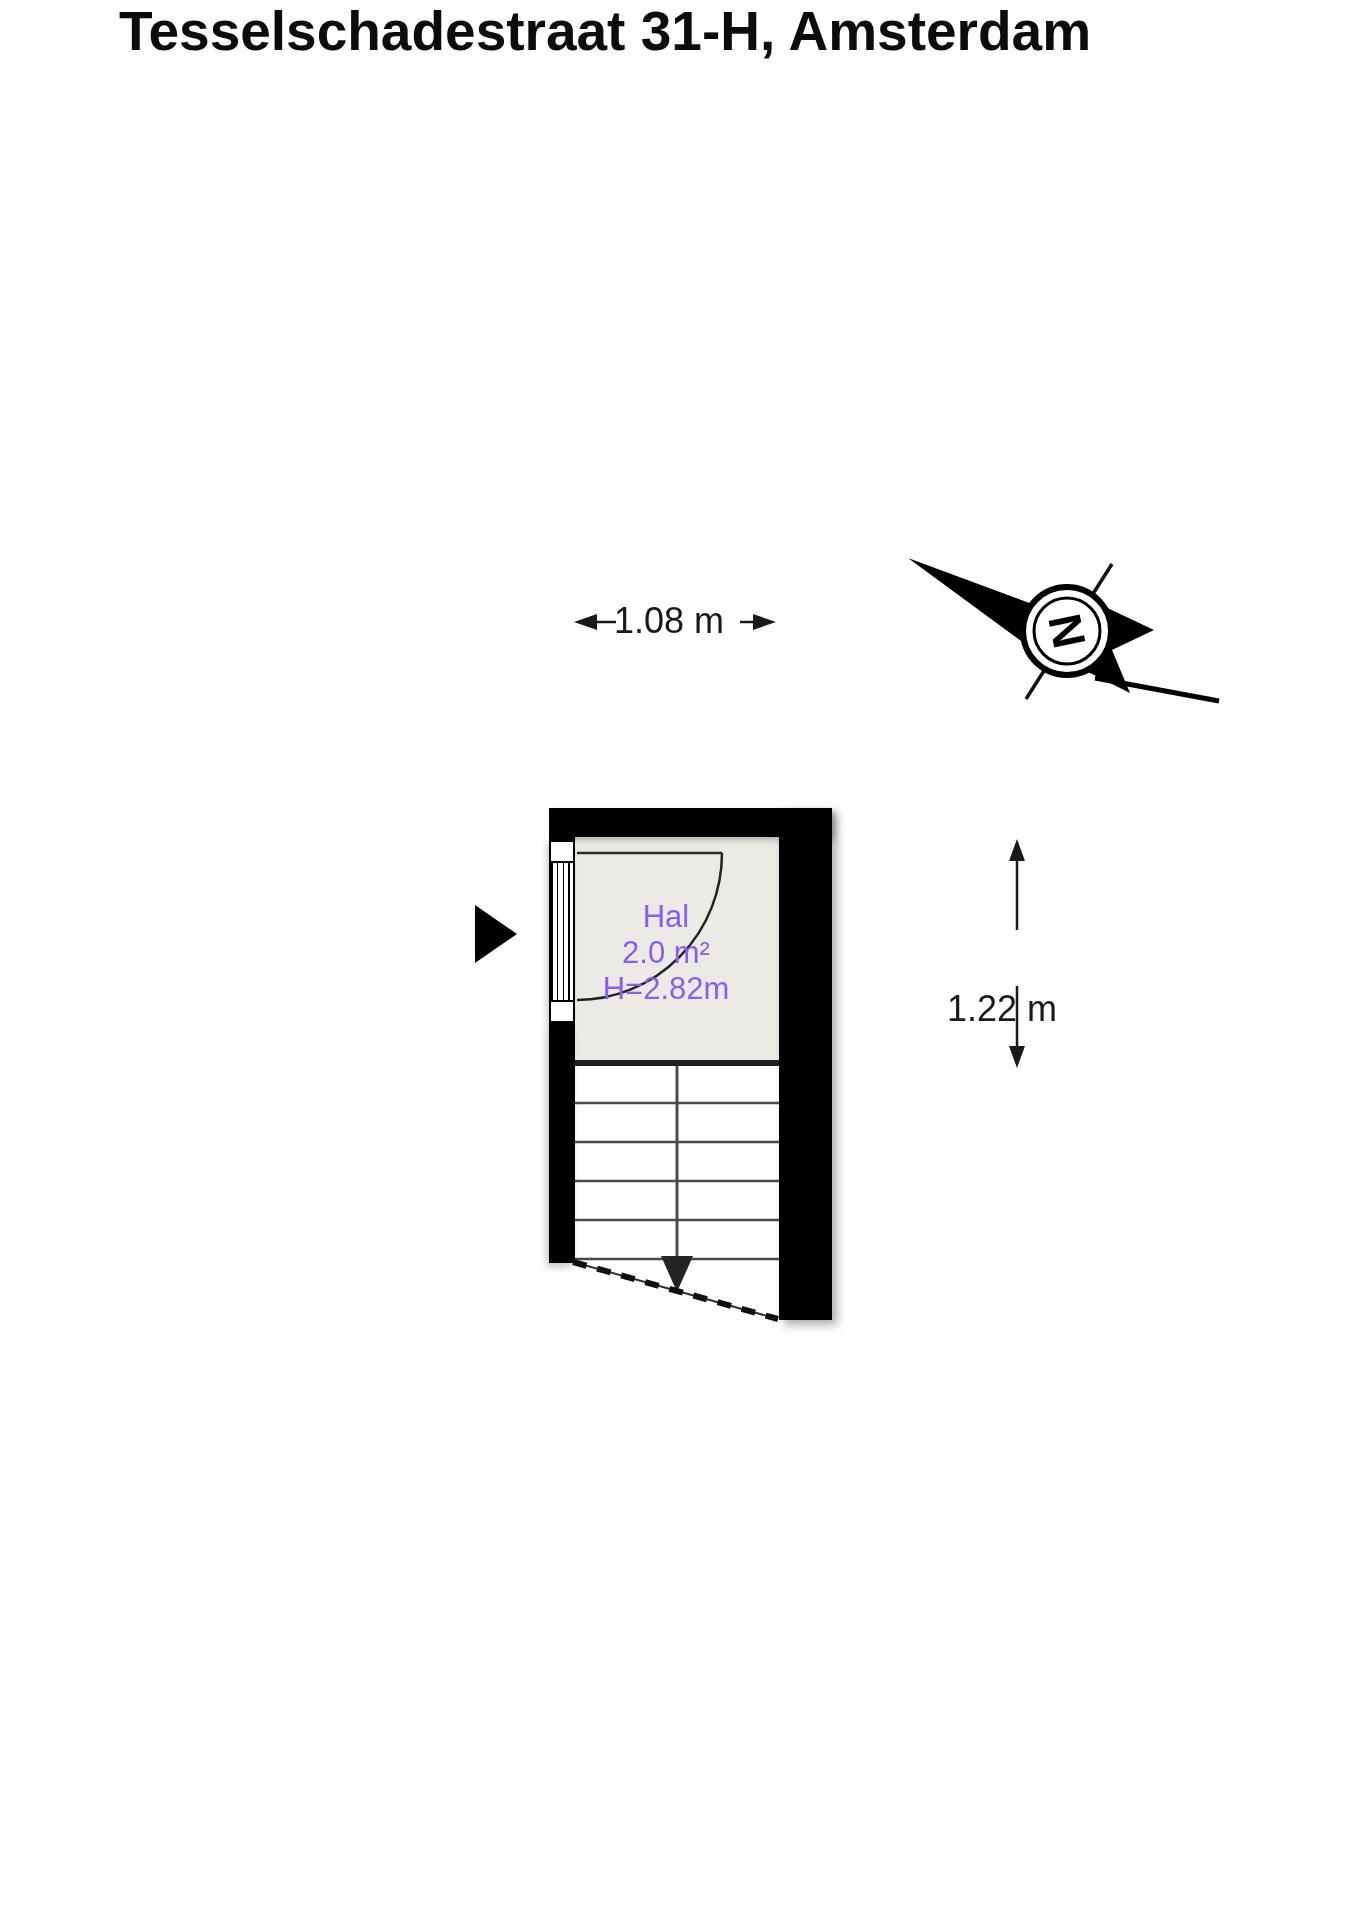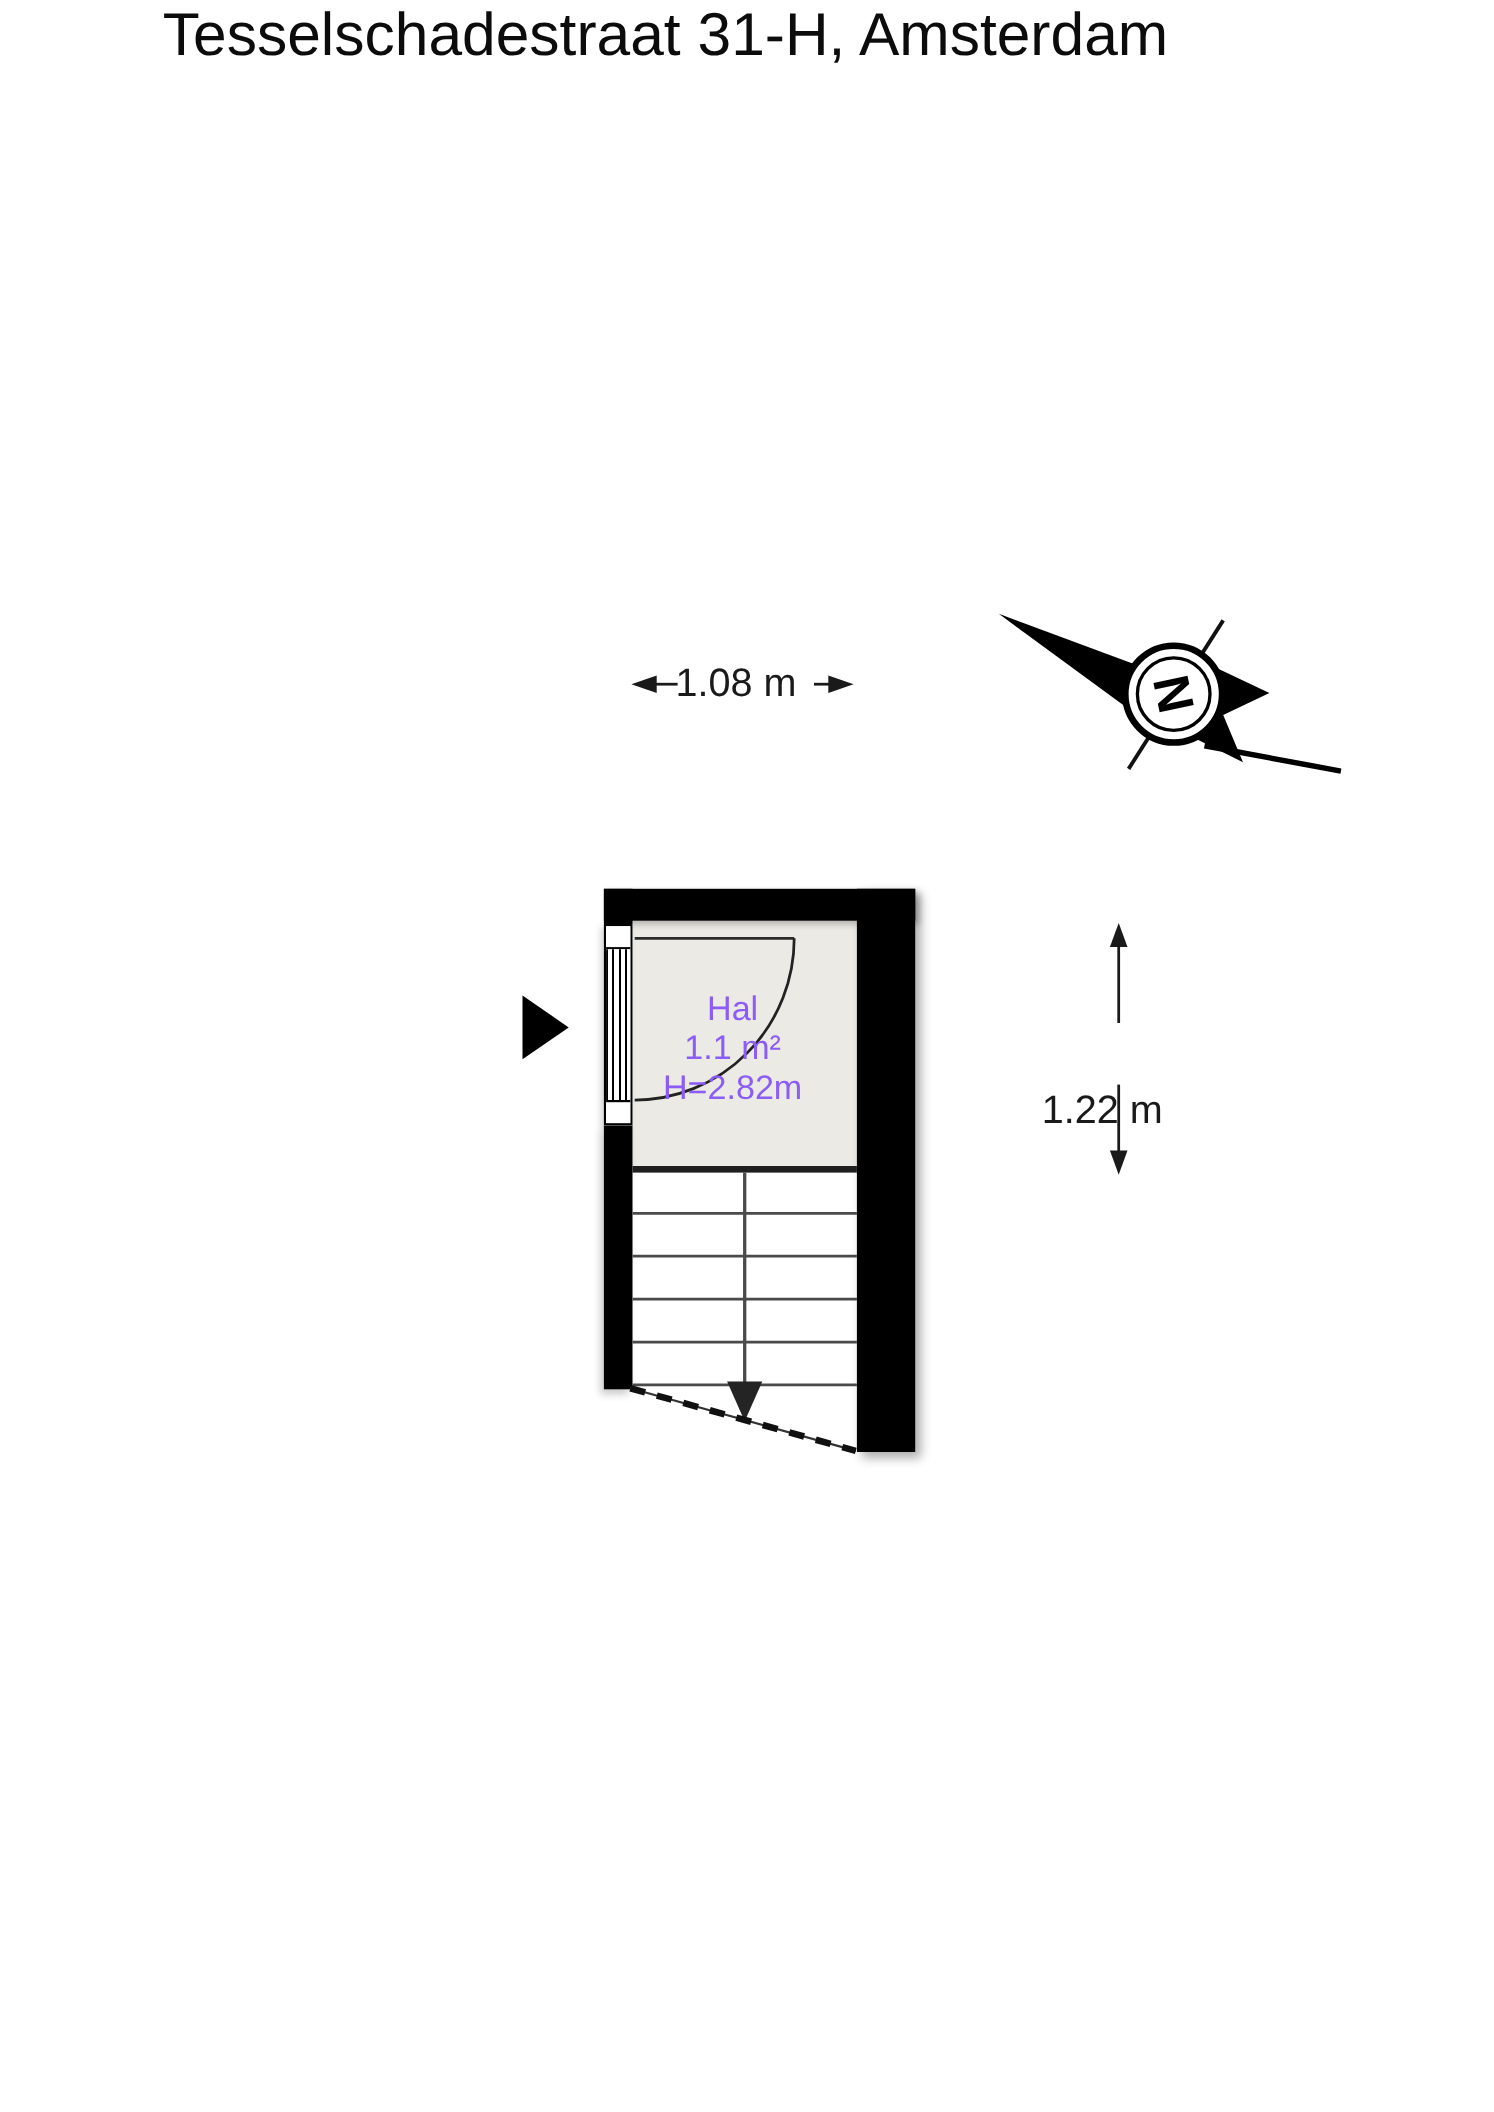--- a/index.html
+++ b/index.html
@@ -4,21 +4,21 @@
 <style>
   html,body{margin:0;padding:0;background:#ffffff;}
   .canvas{
     position:relative;width:1358px;height:1920px;background:#ffffff;
     font-family:"Liberation Sans", sans-serif;color:#000;overflow:hidden;
   }
   .abs{position:absolute;}
   
   .title{
     left:0;top:228;width:1210px;text-align:center;
-    font-weight:400;font-size:55px;line-height:62px;color:#0c0c0c;
+    font-weight:700;font-size:55px;line-height:62px;color:#0c0c0c;
     letter-spacing:0px;
   }
   .dim-label{
     font-size:36px;color:#1a1a1a;text-align:left;line-height:38px;white-space:nowrap;
   }
   .dim-w{left:614px;top:602px;width:130px;}
   .dim-h{left:947px;top:990px;width:140px;}
   .room-label{
     left:575px;top:899px;width:182px;text-align:center;
     font-size:31px;line-height:36px;color:#8b5cf6;
@@ -119,18 +119,18 @@
       <circle cx="1067" cy="631" r="33" fill="none" stroke="#000" stroke-width="3"></circle>
       <text x="1067" y="631" transform="rotate(78 1067 631)" font-family="Liberation Sans, sans-serif" font-size="46" font-weight="700" text-anchor="middle" dominant-baseline="central" fill="#000">N</text>
     </g>
   </svg>
 
   <div class="abs dim-label dim-w">1.08 m</div>
   <div class="abs dim-label dim-h">1.22 m</div>
 
   <div class="abs room-label">
     <div>Hal</div>
-    <div>1.1 m²</div>
+    <div>2.0 m²</div>
     <div>H=2.82m</div>
   </div>
 
 
 </div>
 
 </body></html>

